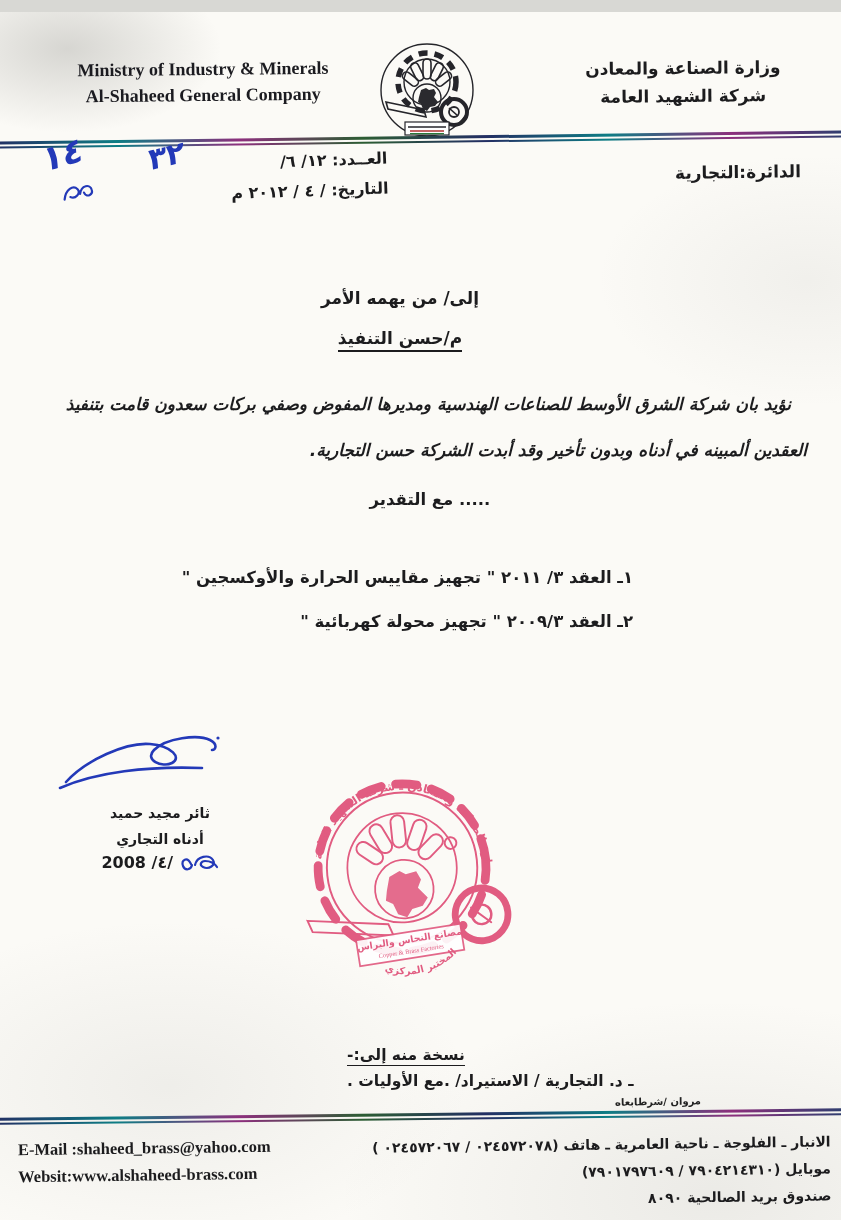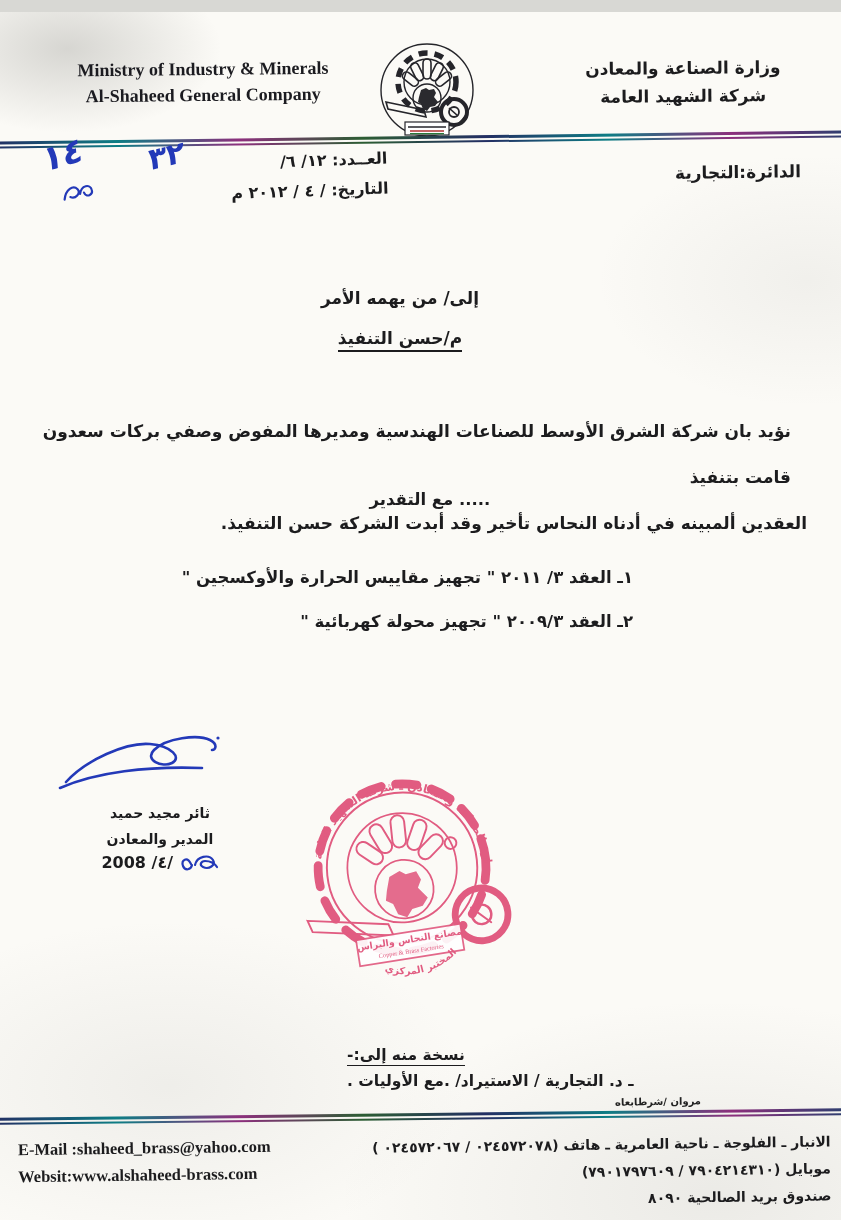--- a/index.html
+++ b/index.html
@@ -30,21 +30,21 @@
   .ref{left:128px;top:136px;width:260px;font-size:16px;line-height:30px;transform:rotate(-2deg);}
   .dept{right:40px;top:150px;font-size:17px;transform:rotate(-.8deg);}
   .hand{color:#2339b8;font-weight:bold;}
   .hand-32{left:148px;top:126px;font-size:30px;transform:rotate(-14deg) skewX(-10deg);}
   .hand-14{left:42px;top:122px;font-size:34px;transform:rotate(-16deg) skewX(-12deg);}
   .hand-day{left:60px;top:168px;width:40px;height:26px;transform:rotate(-6deg);}
   
   .to-line{left:0;top:276px;width:800px;text-align:center;font-size:17px;}
   .subject{left:0;top:316px;width:800px;text-align:center;font-size:17px;}
   .subject span{border-bottom:2px solid #1c1c1e;padding-bottom:2px;}
-  .para{right:34px;left:30px;top:396px;font-size:17px;line-height:46px;text-align:right;}
+  .para{right:34px;left:30px;top:369px;font-size:17px;line-height:46px;text-align:right;font-style:italic;}
   .para .l1{padding-right:16px;}
   .closing{left:0;top:478px;width:860px;text-align:center;font-size:16.5px;}
   .contracts{right:208px;top:544px;font-size:16.5px;line-height:44px;text-align:right;}
   
   .sig-svg{left:52px;top:712px;width:190px;height:84px;}
   .sig-name{left:60px;top:788px;width:200px;text-align:center;font-size:14px;line-height:26px;direction:rtl;font-weight:bold;}
   .sig-date{left:60px;top:840px;width:200px;text-align:center;font-size:16px;direction:rtl;font-weight:bold;}
   .sig-date svg{vertical-align:-6px;}
   
   .stamp{left:283px;top:762px;width:240px;height:205px;transform:rotate(-6deg);opacity:.92;}
@@ -128,37 +128,37 @@
   </svg>
   <div class="abs dept ar">الدائرة:التجارية</div>
 
   <div class="abs to-line ar">إلى/ من يهمه الأمر</div>
   <div class="abs subject ar">
     <span>م/حسن التنفيذ</span>
   </div>
 
   <div class="abs para ar">
     <div class="l1">نؤيد بان شركة الشرق الأوسط للصناعات الهندسية ومديرها المفوض وصفي بركات سعدون قامت بتنفيذ</div>
-    <div>العقدين ألمبينه في أدناه النحاس تأخير وقد أبدت الشركة حسن التنفيذ.</div>
+    <div>العقدين ألمبينه في أدناه وبدون تأخير وقد أبدت الشركة حسن التجارية.</div>
   </div>
   <div class="abs closing ar">..... مع التقدير</div>
 
   <div class="abs contracts ar">
     <div>١ـ العقد ٣/ ٢٠١١ " تجهيز مقاييس الحرارة والأوكسجين "</div>
     <div>٢ـ العقد ٢٠٠٩/٣ " تجهيز محولة كهربائية "</div>
   </div>
 
   <svg class="abs sig-svg" viewBox="0 0 190 84">
     <path d="M14,58 C34,36 74,18 98,20 C120,22 130,34 120,39 C110,44 92,36 102,26 C114,14 146,10 158,16 C166,20 164,26 160,26
              M8,64 C44,48 96,42 150,44" stroke="#2339b8" stroke-width="2.6" fill="none" stroke-linecap="round"></path>
     <circle cx="166" cy="14" r="1.6" fill="#2339b8"></circle>
   </svg>
   <div class="abs sig-name">
     <div>ثائر مجيد حميد</div>
-    <div>المدير والمعادن</div>
+    <div>أدناه التجاري</div>
   </div>
   <div class="abs sig-date">
     <svg width="40" height="22" viewBox="0 0 40 22">
       <path d="M12,12 C8,4 2,8 4,14 C6,19 12,18 13,13 M16,13 C18,4 30,2 34,8 C37,13 30,18 24,15 C20,13 22,9 26,9 C32,9 36,12 38,15" stroke="#2339b8" stroke-width="2.2" fill="none" stroke-linecap="round"></path>
     </svg>
     <span>/٤/ 2008</span>
   </div>
 
   <svg class="abs stamp" viewBox="0 0 240 210">
     <defs>

